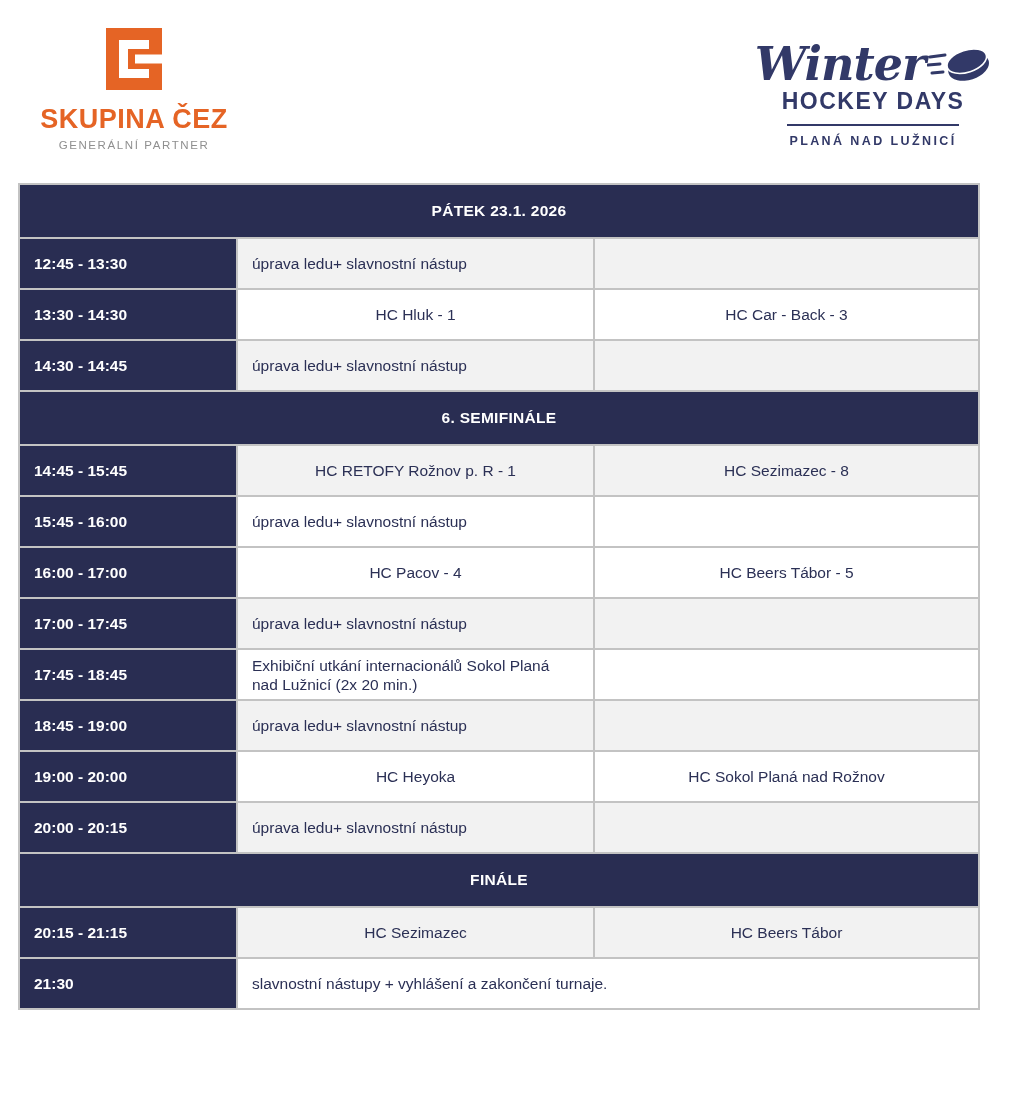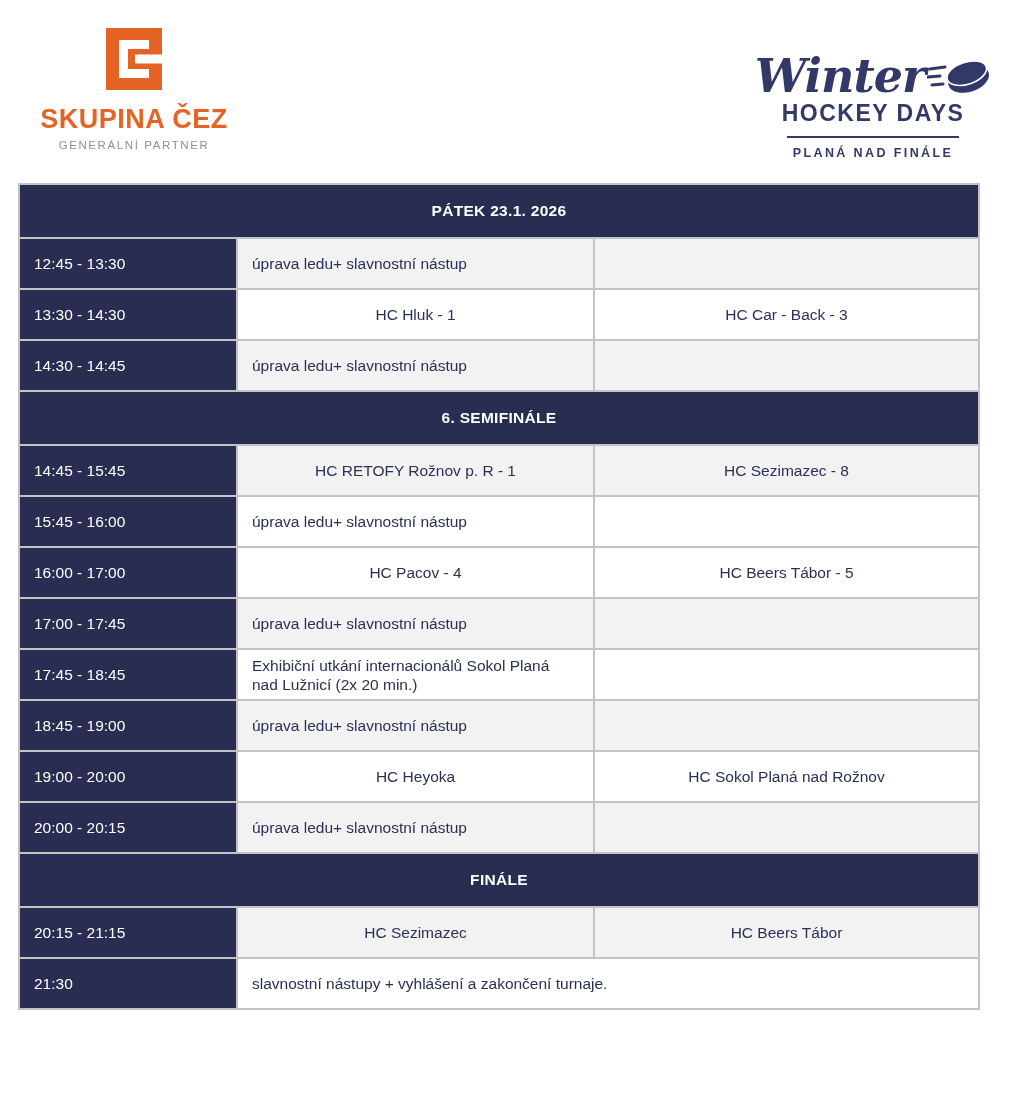--- a/index.html
+++ b/index.html
@@ -29,21 +29,21 @@
     width:192px;display:flex;flex-direction:column;align-items:center;
   }
   .sponsor .mark{margin-bottom:14px;}
   .sponsor .name{
     color:var(--cez-orange);font-weight:bold;font-size:27px;letter-spacing:.5px;white-space:nowrap;
   }
   .sponsor .subtitle{
     color:var(--partner-gray);font-size:11.5px;letter-spacing:1.6px;margin-top:4px;white-space:nowrap;
   }
   .eventlogo{
-    width:186px;display:flex;flex-direction:column;align-items:center;margin-top:20px;
+    width:186px;display:flex;flex-direction:column;align-items:center;margin-top:8px;
   }
   .winter-row{display:flex;align-items:flex-start;}
   .winter-script{
     font-family:"DejaVu Serif","Liberation Serif",serif;
     font-style:italic;font-weight:bold;font-size:46px;line-height:56px;
     color:var(--logo-navy);letter-spacing:-1px;
   }
   .puck{margin:6px 0 0 2px;}
   .event-title{
     color:var(--logo-navy);font-weight:bold;font-size:23px;letter-spacing:1.5px;
@@ -62,21 +62,21 @@
   }
   col.c-time{width:218px;}
   col.c-ev{width:357px;}
   col.c-op{width:385px;}
   td{border:2px solid var(--border-light);font-size:15.5px;vertical-align:middle;}
   td.sec{
     background:var(--navy);color:#fff;font-weight:bold;text-align:center;
     height:54px;font-size:15.5px;letter-spacing:.3px;
   }
   td.time{
-    background:var(--navy);color:#fff;font-weight:normal;
+    background:var(--navy);color:#fff;font-weight:bold;
     padding-left:14px;height:51px;white-space:nowrap;
   }
   td.cell{color:var(--text-navy);padding:5px 14px;line-height:19px;}
   td.cell.gray{background:var(--row-gray);}
   td.cell.white{background:var(--row-white);}
   td.cell.center{text-align:center;}
   td.cell.left{text-align:left;}
 </style>
 </head>
 <body>
@@ -105,21 +105,21 @@
           <line x1="5" y1="31" x2="16" y2="30"></line>
         </g>
         <g transform="rotate(-18 41 23)">
           <ellipse cx="41" cy="25" rx="21" ry="13" fill="#323968"></ellipse>
           <ellipse cx="41" cy="19" rx="20.5" ry="11" fill="#323968" stroke="#ffffff" stroke-width="1.6"></ellipse>
         </g>
       </svg>
     </div>
     <div class="event-title">HOCKEY DAYS</div>
     <div class="logo-divider"></div>
-    <div class="event-subtitle">PLANÁ NAD FINÁLE</div>
+    <div class="event-subtitle">PLANÁ NAD LUŽNICÍ</div>
   </div>
 
 </div>
 
 <table class="schedule">
   <colgroup>
     <col class="c-time">
       <col class="c-ev">
       <col class="c-op">
   </colgroup>

